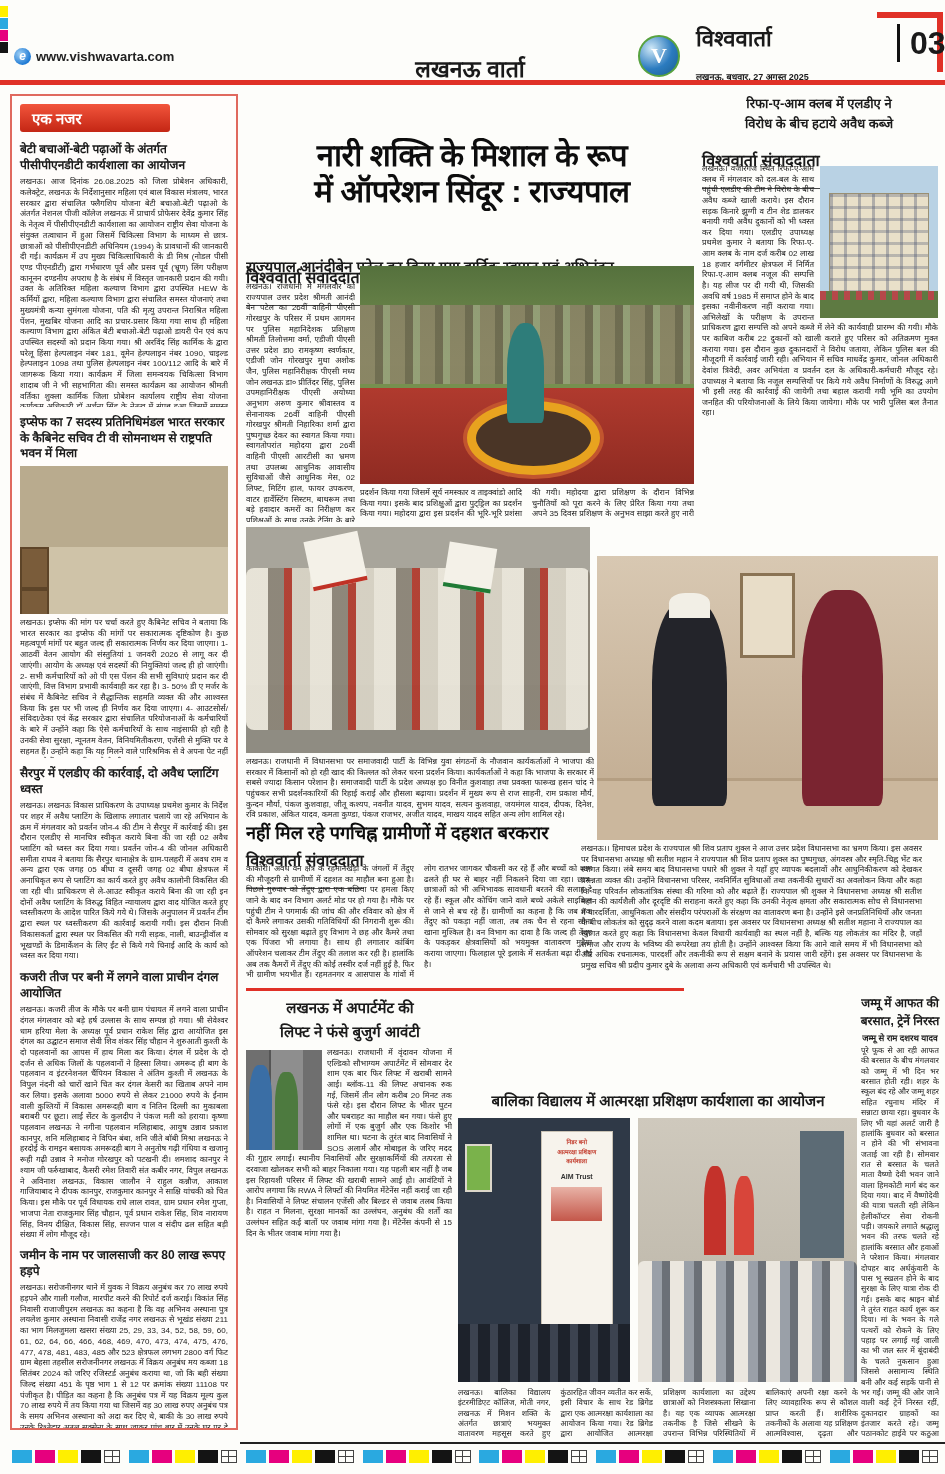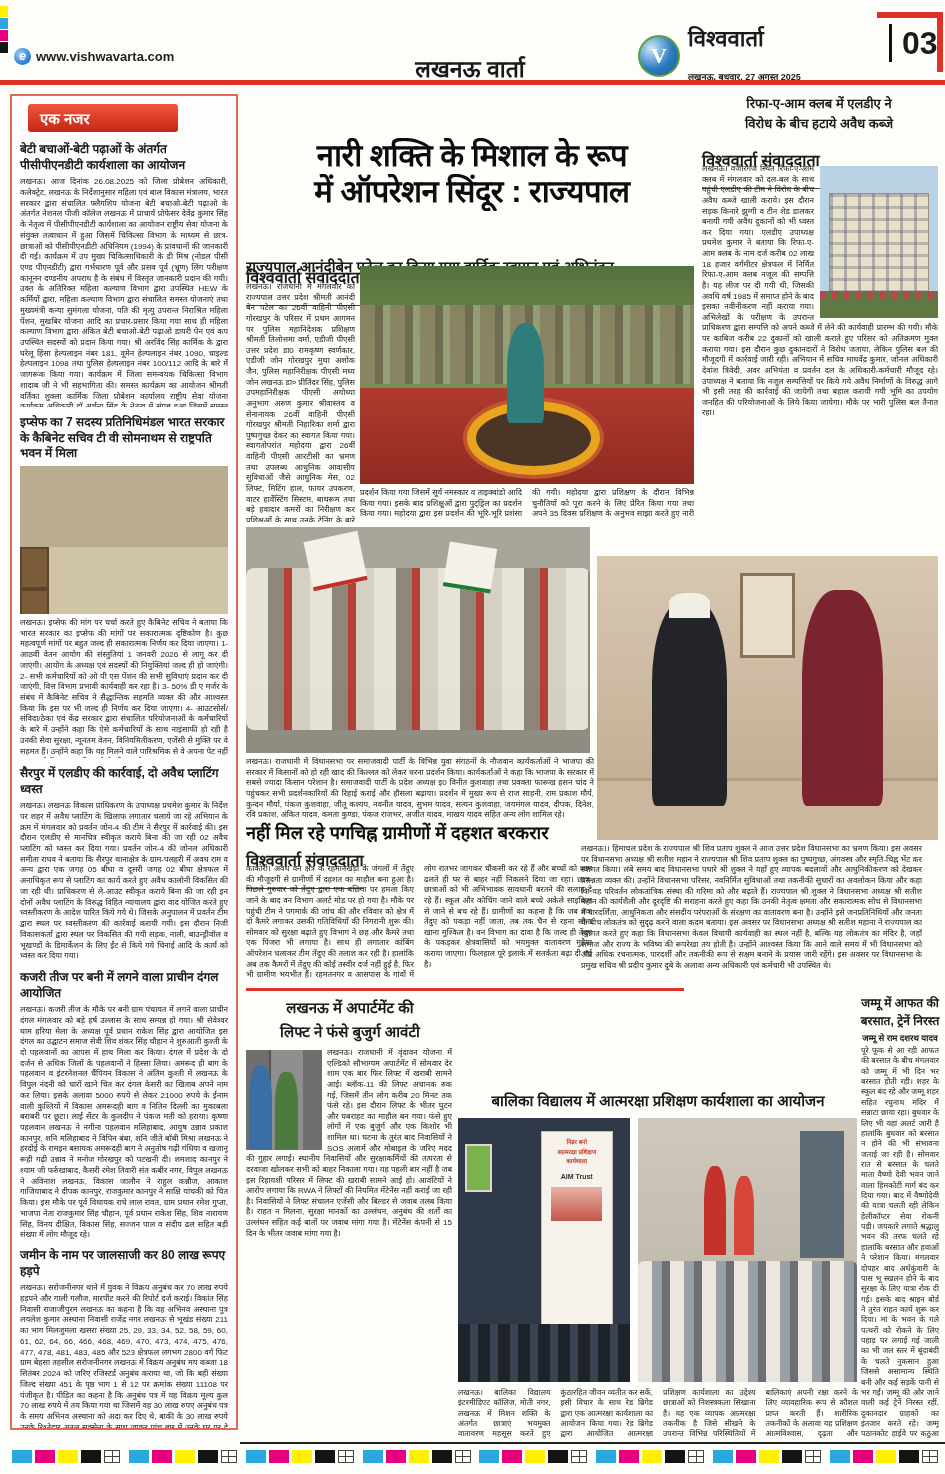--- a/index.html
+++ b/index.html
@@ -6,40 +6,40 @@
   body { background:#888; font-family:"Liberation Sans","DejaVu Sans",sans-serif; color:#1a1a1a; }
   .page { position:relative; width:945px; height:1474px; background:#fdfdfa; margin:0 auto; overflow:hidden; }
 
   
   .corner-strip { position:absolute; left:0; top:6px; width:8px; }
   .corner-strip div { width:8px; height:11px; margin-bottom:1px; }
   .cs-y{background:#ffef00}.cs-c{background:#2aa9e0}.cs-m{background:#e6007e}.cs-k{background:#151515}
   .site { position:absolute; left:14px; top:48px; display:flex; align-items:center; gap:5px; font-weight:bold; font-size:13px; color:#222; }
   .site-icon { width:17px; height:17px; border-radius:50%; background:radial-gradient(circle at 35% 35%, #9fd0f5, #1f7ad4 70%); color:#fff; font-size:12px; font-weight:bold; text-align:center; line-height:16px; font-style:italic; }
   .masthead { position:absolute; left:320px; top:52px; width:300px; text-align:center; font-size:23px; font-weight:bold; }
-  .logo-block { position:absolute; left:638px; top:28px; display:flex; gap:8px; align-items:center; }
+  .logo-block { position:absolute; left:638px; top:28px; display:flex; gap:16px; align-items:center; }
   .globe { width:42px; height:42px; border-radius:50%; background:radial-gradient(circle at 30% 30%, #cfe8f7, #2b7bbf 55%, #1b5e8f); position:relative; border:2px solid #58a23f; }
   .globe::after { content:"V"; position:absolute; left:0; right:0; top:6px; text-align:center; color:#fff; font-weight:bold; font-size:22px; font-family:"Liberation Serif","DejaVu Serif",serif; }
   .brand { font-size:22px; font-weight:bold; line-height:1; }
   .dateline { font-size:9px; font-weight:bold; margin-top:20px; }
   .pagenum-box { position:absolute; right:2px; top:12px; width:66px; height:60px; border-top:6px solid #e03127; border-right:6px solid #e03127; padding-top:6px; }
-  .pagenum { display:inline-block; border-left:3px solid #111; padding-left:10px; margin-left:12px; font-size:32px; font-weight:bold; line-height:1.2; }
+  .pagenum { display:inline-block; border-left:3px solid #111; padding-left:10px; margin-left:20px; font-size:32px; font-weight:bold; line-height:1.2; }
   .top-rule { position:absolute; left:0; top:80px; width:945px; height:5px; background:#e03127; }
 
   
   .hl { font-weight:bold; color:#0d0d0d; }
   .byline { font-weight:bold; font-size:16px; border-bottom:1px solid #444; display:inline-block; padding-bottom:17px; }
   .body-txt { font-size:8px; line-height:1.33; text-align:justify; overflow:hidden; }
   .nowrap { white-space:nowrap; overflow:hidden; }
   .photo { position:absolute; overflow:hidden; background:#bbb; }
   .photo div { position:absolute; }
 
   
   .ek-box { position:absolute; left:10px; top:94px; width:228px; height:1336px; border:2px solid #e0695e; padding:6px 8px; overflow:hidden; background:#fffdfb; }
-  .ek-title { width:150px; background:linear-gradient(#f2553c,#c42614); color:#fff; font-size:15px; font-weight:bold; padding:4px 12px; border-radius:3px; margin:2px 8px 10px; }
+  .ek-title { width:150px; background:linear-gradient(#f2553c,#c42614); color:#fff; font-size:15px; font-weight:bold; padding:4px 12px; border-radius:3px; margin:2px 0 10px; }
   .ek-head { font-size:12px; line-height:1.3; font-weight:bold; margin:8px 0 4px; }
   .ek-body { font-size:8px; line-height:1.34; text-align:justify; overflow:hidden; }
   .mh1{max-height:230px}.mh2{max-height:140px}.mh3{max-height:165px}.mh4{max-height:235px}.mh5{max-height:175px}
   .photo-ipsef { position:relative; width:100%; height:148px; margin:4px 0; background:#cfc3a8; overflow:hidden; }
   .photo-ipsef .wall { top:0; left:0; right:0; height:55%; background:#b9ab8e; }
   .photo-ipsef .frame1 { top:8%; left:12%; width:14%; height:28%; background:#7a5c3a; border:2px solid #5d4428; }
   .photo-ipsef .frame2 { top:8%; left:62%; width:14%; height:28%; background:#7a5c3a; border:2px solid #5d4428; }
 
   
   .main-headline { position:absolute; left:246px; top:94px; width:452px; text-align:center; font-weight:bold; font-size:31px; line-height:1.17; letter-spacing:-0.5px;margin-top:44px; }

